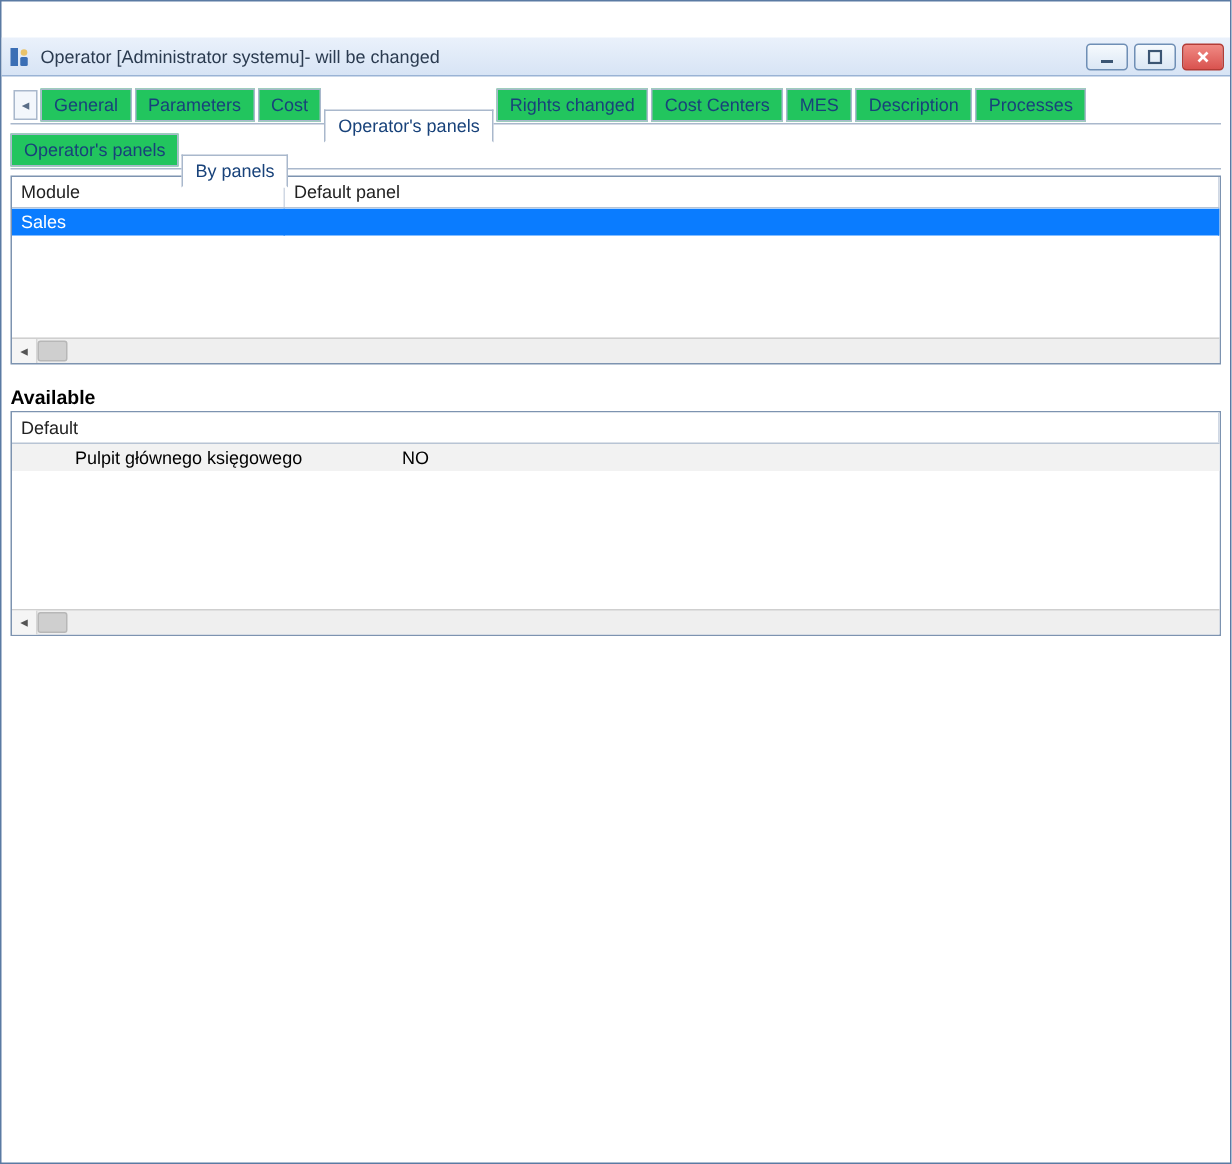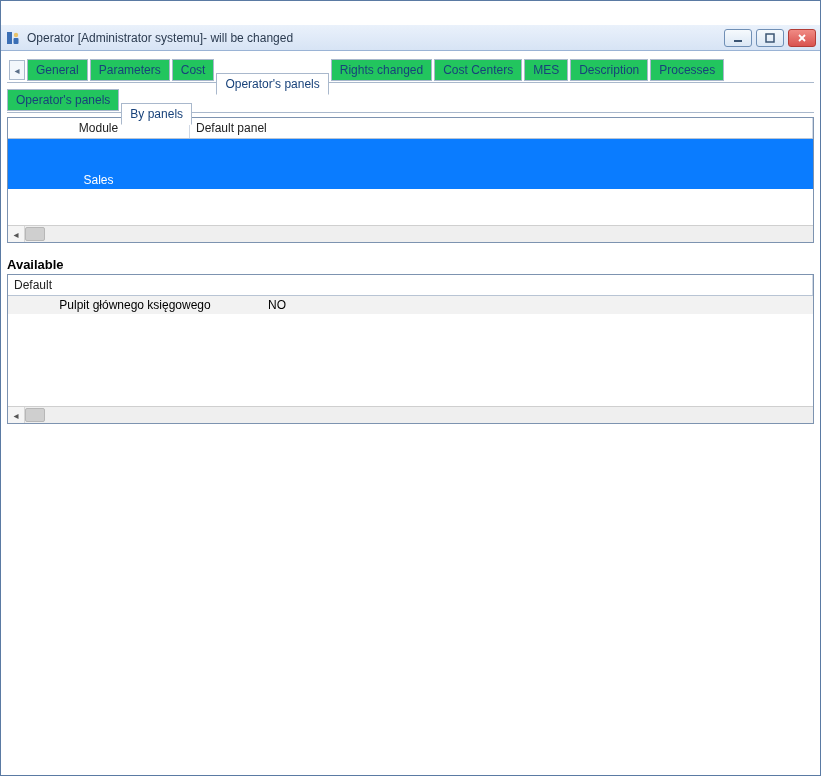--- a/index.html
+++ b/index.html
@@ -113,21 +113,21 @@
     display:flex;
   }
   .grid-row .cell {
     padding:2px 6px;
     border-right:1px solid rgba(0,0,0,0);
   }
   .grid-row.selected {
     background:#0a7cff;
     color:#fff;
   }
-  .grid-row.selected .cell { border-right:1px solid #0a7cff;margin-top:32px; }
+  .grid-row.selected .cell { border-right:1px solid #0a7cff; }
   .hscroll {
     height:17px;
     background:#efefef;
     border-top:1px solid #cfcfcf;
     display:flex;
     align-items:stretch;
   }
   .hscroll .arrow {
     width:17px;
     display:flex;align-items:center;justify-content:center;
@@ -147,21 +147,21 @@
     margin:14px 0 2px 0;
     font-size:13px;
     color:#000;
   }
   .grid2-body { height:110px; background:#fff; }
   .grid2-row {
     display:flex;
   }
   .grid2-row.alt { background:#f2f2f2; }
   .grid2-row .cell { padding:2px 6px;margin-left:36px; }
-  .col1 { width:182px;text-align:center; }
+  .col1 { width:182px; }
   .col2 { flex:1; }
   .content-fill { flex:1; }
 </style>
 </head>
 <body>
 
 <div class="titlebar">
   <span class="app-icon">
     <svg width="14" height="14" viewBox="0 0 14 14">
         <rect x="1" y="1" width="5" height="12" fill="#3b6fb5"></rect>

